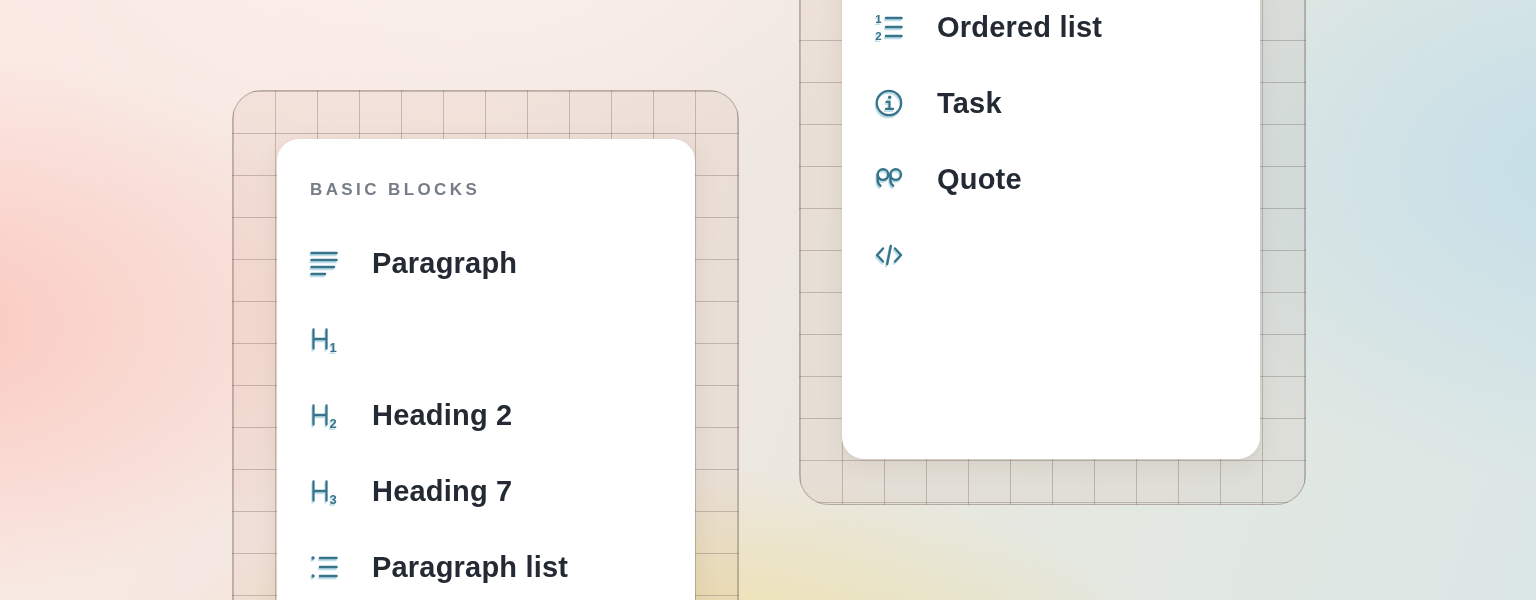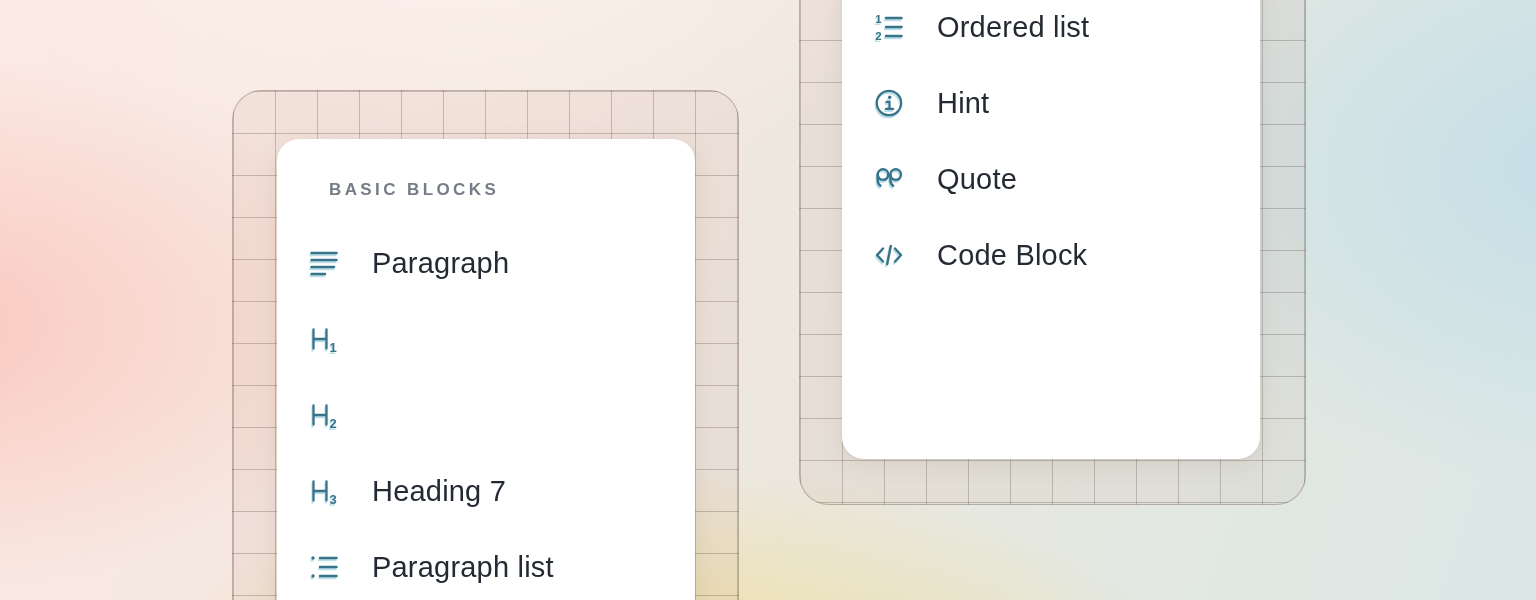--- a/index.html
+++ b/index.html
@@ -35,21 +35,21 @@
   .panel{
     position:absolute;
     background:#ffffff;
     border-radius:22px;
     box-shadow:0 6px 24px rgba(96,74,56,0.10), 0 1px 3px rgba(96,74,56,0.06);
   }
   .panel-left{left:277px;top:139px;width:418px;height:520px;}
   .panel-right{left:842px;top:-40px;width:418px;height:499px;}
   .panel-right .items{padding-top:29px;}
   .section-label{
-    margin:40px 0 24px 52px;
+    margin:40px 0 24px 33px;
     height:22px;line-height:22px;
     font-size:17px;font-weight:700;
     letter-spacing:3.4px;
     color:#767d87;
   }
   .item{
     display:flex;align-items:center;
     height:76px;
     padding-left:33px;
     gap:34px;
@@ -58,21 +58,21 @@
   .icon{
     width:28px;height:28px;flex:0 0 28px;
     display:flex;align-items:center;justify-content:center;
     filter:drop-shadow(-1px 2px 0 rgba(186,220,231,0.95));
   }
   .icon svg{display:block;width:28px;height:28px;}
   .icon svg *{stroke:#37748a;}
   .icon svg .fill{fill:#37748a;stroke:none;}
   .icon svg text{fill:#37748a;stroke:none;font-family:"Liberation Sans","DejaVu Sans",sans-serif;font-weight:700;}
   .label{
-    font-size:29px;font-weight:400;
+    font-size:29px;font-weight:700;
     letter-spacing:0.2px;
     color:#242a33;
     white-space:nowrap;
   }
 </style>
 </head>
 <body>
 
 <div class="stage">
 
@@ -104,20 +104,21 @@
         </span>
       </div>
 
       <div class="item">
         <span class="icon">
           <svg viewBox="0 0 28 28" fill="none" stroke-width="2.3" stroke-linecap="round">
             <path d="M3.5 4.5 V23.5 M16.5 4.5 V23.5 M3.5 14 H16.5"></path>
             <text x="23" y="27" text-anchor="middle" font-size="13">2</text>
           </svg>
         </span>
+        <span class="label">Heading 2</span>
       </div>
 
       <div class="item">
         <span class="icon">
           <svg viewBox="0 0 28 28" fill="none" stroke-width="2.3" stroke-linecap="round">
             <path d="M3.5 4.5 V23.5 M16.5 4.5 V23.5 M3.5 14 H16.5"></path>
             <text x="23" y="27" text-anchor="middle" font-size="13">3</text>
           </svg>
         </span>
         <span class="label">Heading 7</span>
@@ -158,21 +159,21 @@
 
 
       <div class="item">
         <span class="icon">
           <svg viewBox="0 0 28 28" fill="none" stroke-width="2.2" stroke-linecap="round">
             <circle cx="14" cy="14" r="12.2"></circle>
             <circle class="fill" cx="14.7" cy="8.2" r="1.7"></circle>
             <path d="M11.4 12.8 h3.1 v6.8 M10.9 19.9 h7.2"></path>
           </svg>
         </span>
-        <span class="label">Hint</span>
+        <span class="label">Task</span>
       </div>
 
       <div class="item">
         <span class="icon">
           <svg viewBox="0 0 28 28" fill="none" stroke-width="2.4" stroke-linecap="round">
             <circle cx="8" cy="9.6" r="5.3"></circle>
             <path d="M2.7 9.6 v5.9 a6.8 6.8 0 0 0 2.7 5.3"></path>
             <circle cx="20.7" cy="9.6" r="5.3"></circle>
             <path d="M15.4 9.6 v5.9 a6.8 6.8 0 0 0 2.7 5.3"></path>
           </svg>
@@ -181,19 +182,18 @@
       </div>
 
       <div class="item">
         <span class="icon">
           <svg viewBox="0 0 28 28" fill="none" stroke-width="2.4" stroke-linecap="round" stroke-linejoin="round">
             <polyline points="8,7.5 2,14 8,20.5"></polyline>
             <polyline points="20,7.5 26,14 20,20.5"></polyline>
             <line x1="15.8" y1="5" x2="12.2" y2="23"></line>
           </svg>
         </span>
-        <span class="label">Code Block</span>
       </div>
 
     </div>
   </div>
 
 </div>
 
 </body></html>

